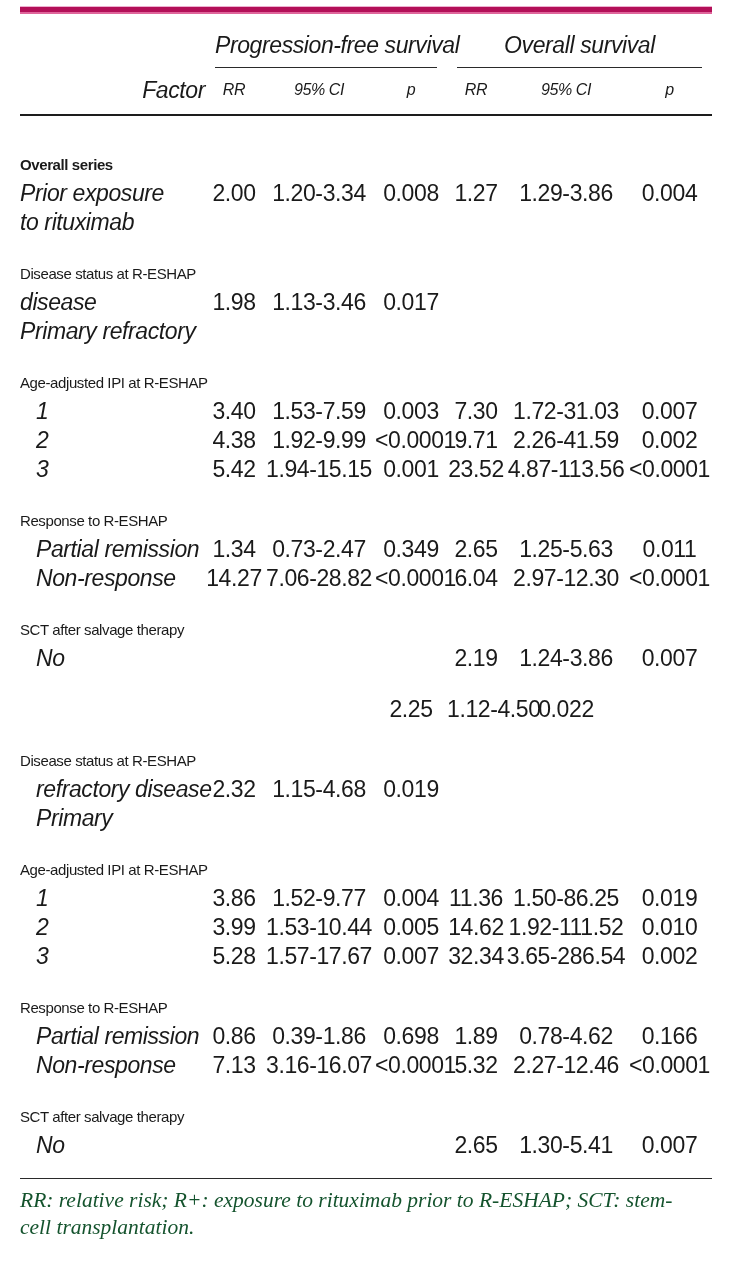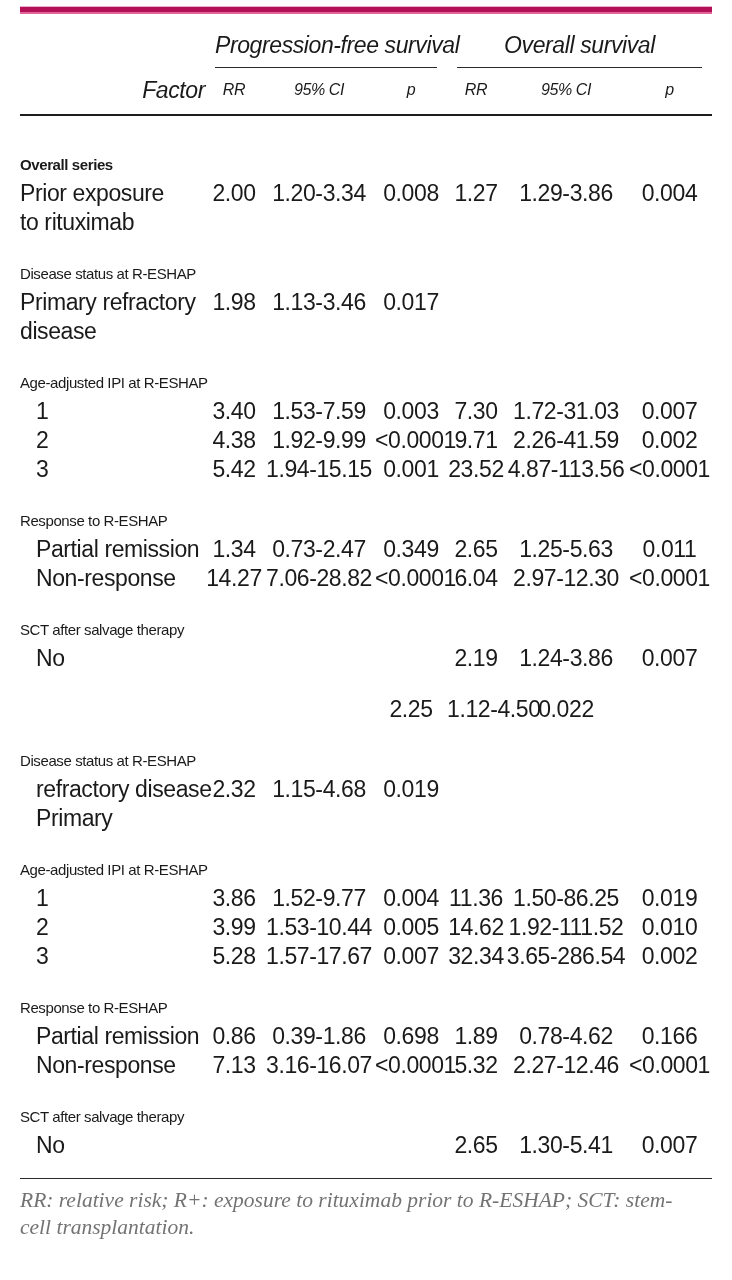--- a/index.html
+++ b/index.html
@@ -25,30 +25,30 @@
   .head-divider{border-top:2px solid #1d1d1d;margin-top:9px;}
 
   
   .tbody{margin-top:8px;}
   .group{margin-top:22px;}
   .group.first{margin-top:34px;}
   .group-heading{font-size:15px;line-height:29px;letter-spacing:-0.4px;white-space:nowrap;}
   .group-heading.bold{font-weight:bold;}
   .trow{display:grid;grid-template-columns:185px 58px 112px 72px 58px 122px 85px;align-items:start;}
   .cell{font-size:23px;line-height:29px;letter-spacing:-0.4px;}
-  .cell.label{text-align:left;white-space:nowrap;}
+  .cell.label{text-align:left;white-space:nowrap;font-style:italic;}
   .cell.label.ind{padding-left:16px;}
   .cell.val{text-align:center;white-space:nowrap;}
 
   
   .foot-divider{border-top:1.8px solid #2a2a2a;margin:18px 20px 0 20px;}
   .footnote{
     margin:8px 20px 0 20px;max-width:660px;
     font-family:"Liberation Serif", serif;font-style:italic;
-    font-size:21.5px;line-height:27px;color:#737373;
+    font-size:21.5px;line-height:27px;color:#14532d;
   }
 </style>
 </head>
 <body>
 
 <div class="page">
 
   <div class="top-rule" style="background: linear-gradient(rgb(238, 176, 208) 0px, rgb(238, 176, 208) 14%, rgb(179, 16, 88) 14%, rgb(179, 16, 88) 70%, rgb(223, 101, 155) 70%, rgb(223, 101, 155) 100%);"></div>
 
   <div class="inner">
@@ -86,22 +86,22 @@
           <div class="cell val">0.008</div>
           <div class="cell val">1.27</div>
           <div class="cell val">1.29-3.86</div>
           <div class="cell val">0.004</div>
         </div>
       </div>
       <div class="group">
         <div class="group-heading">Disease status at R-ESHAP</div>
         <div class="trow">
           <div class="cell label">
+            <div>disease</div>
             <div>Primary refractory</div>
-            <div>disease</div>
           </div>
           <div class="cell val">1.98</div>
           <div class="cell val">1.13-3.46</div>
           <div class="cell val">0.017</div>
           <div class="cell val"></div>
           <div class="cell val"></div>
           <div class="cell val"></div>
         </div>
       </div>
       <div class="group">

